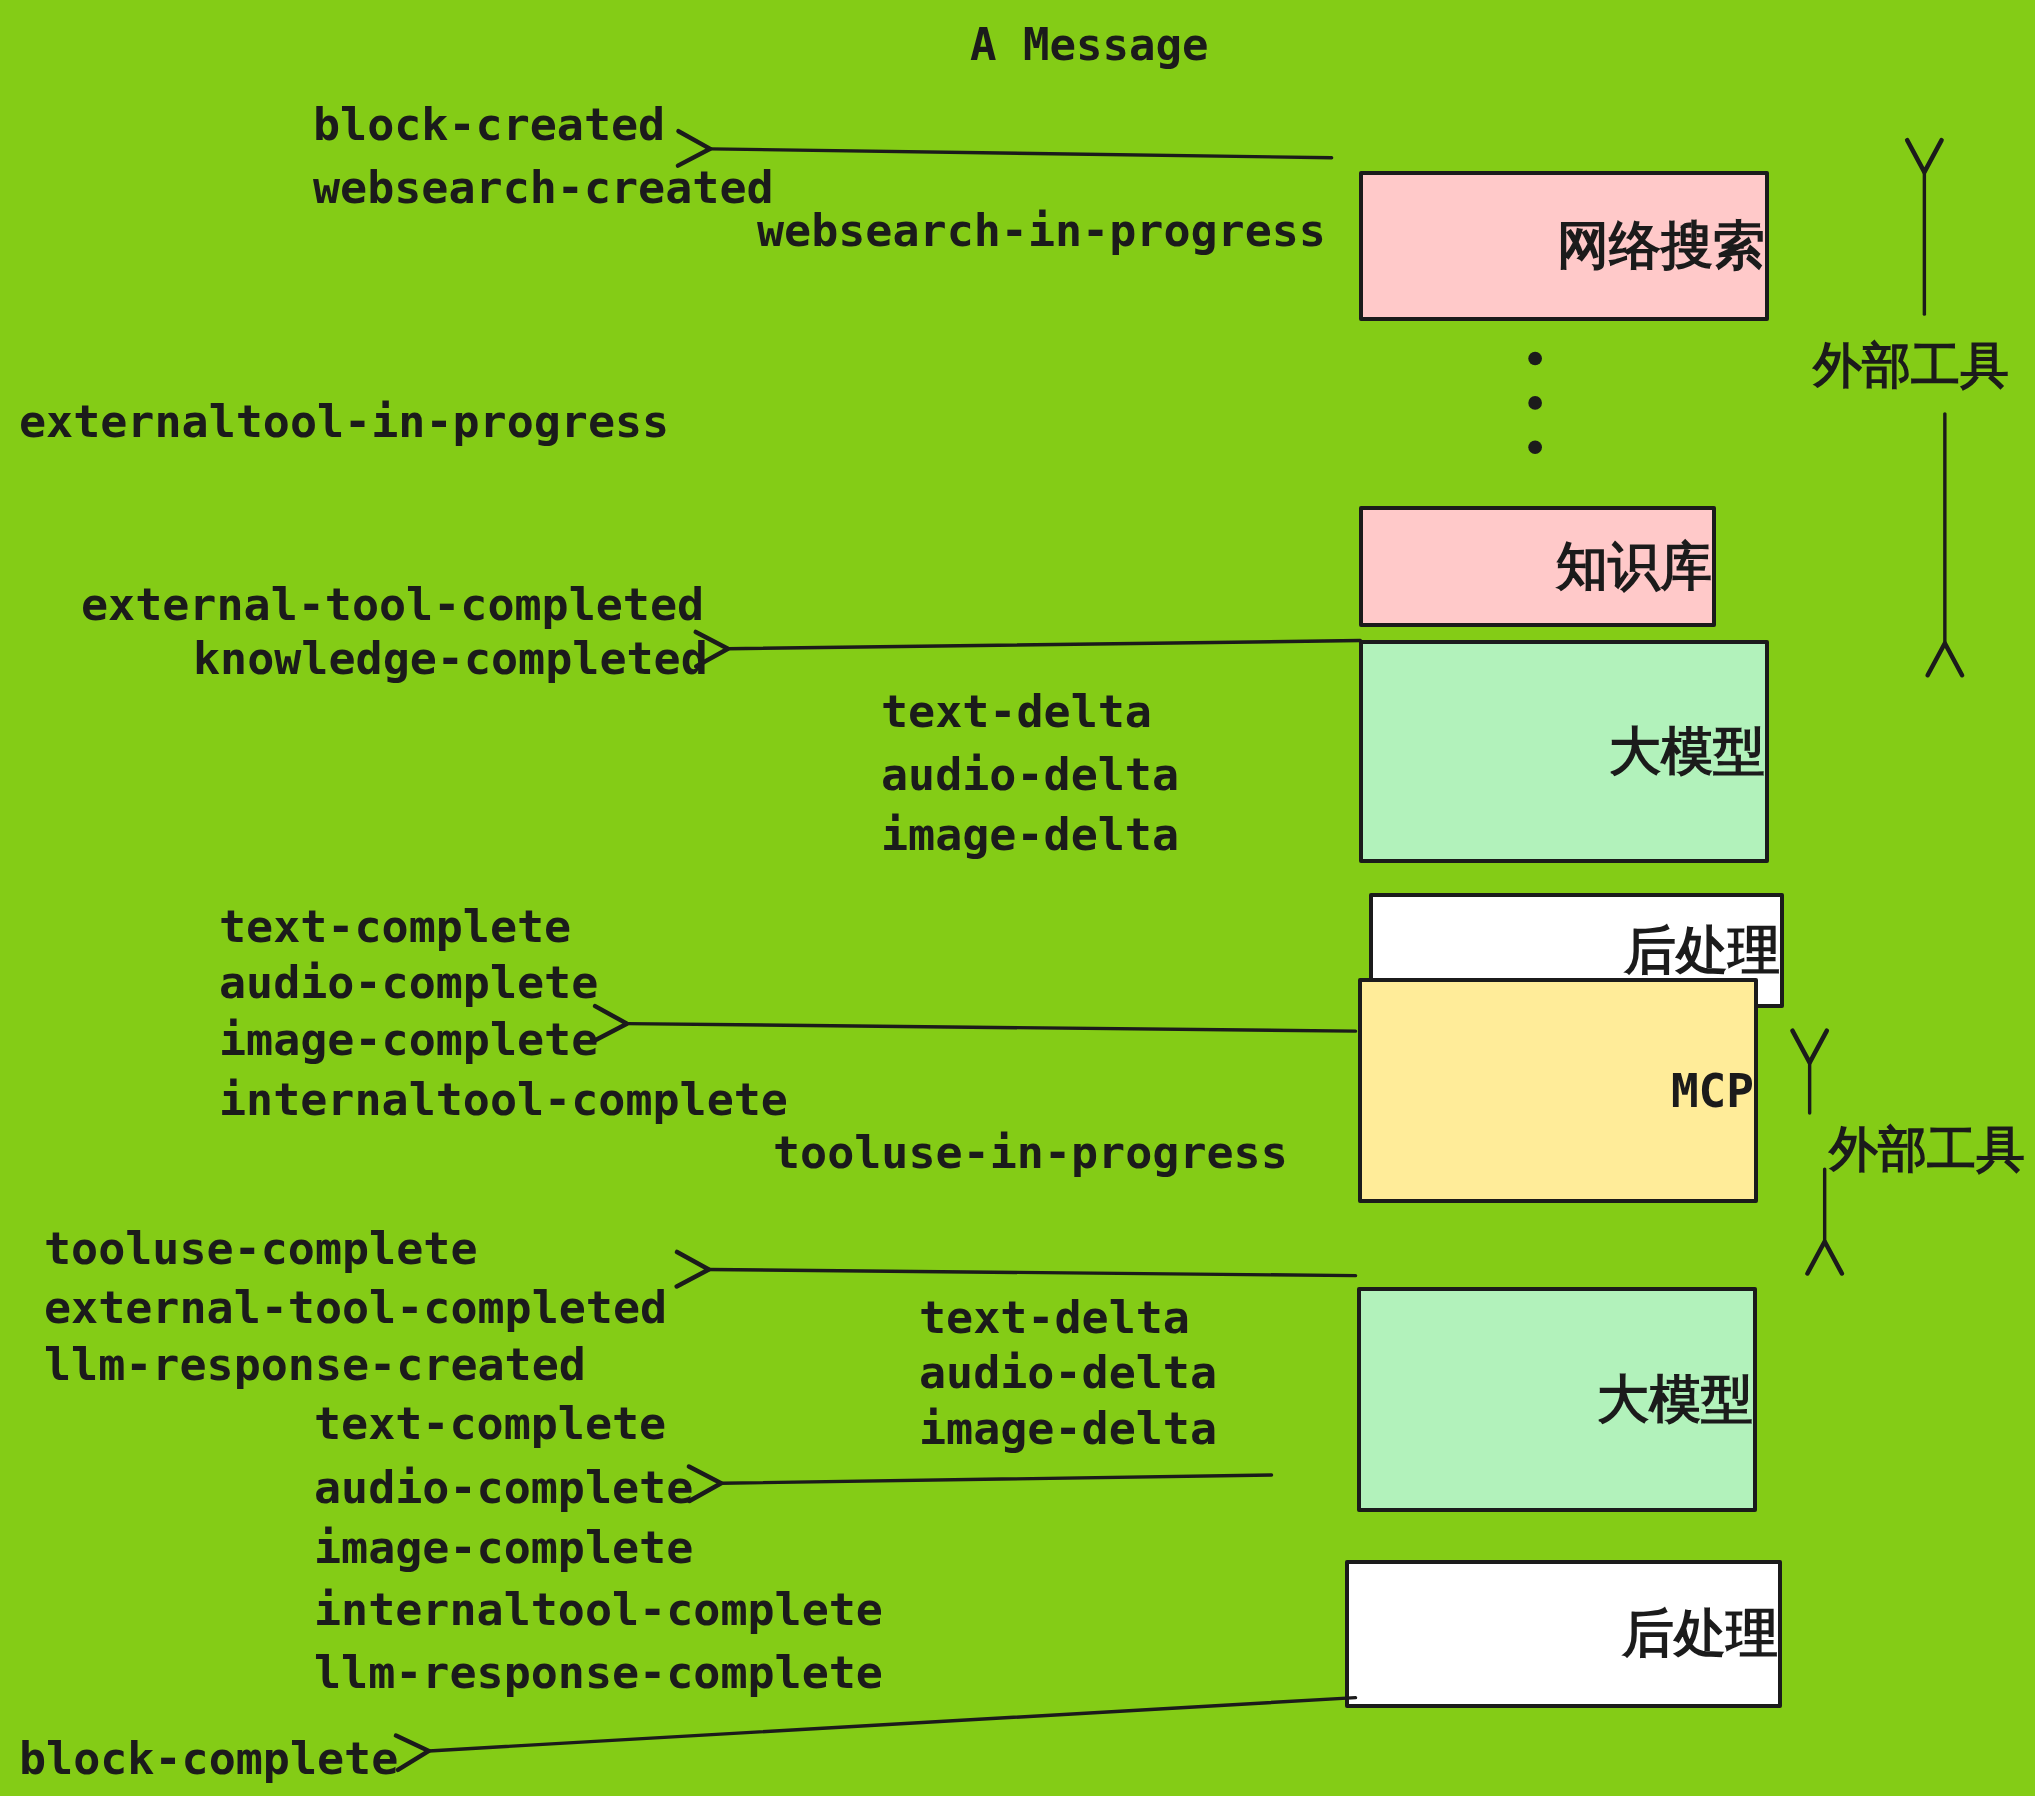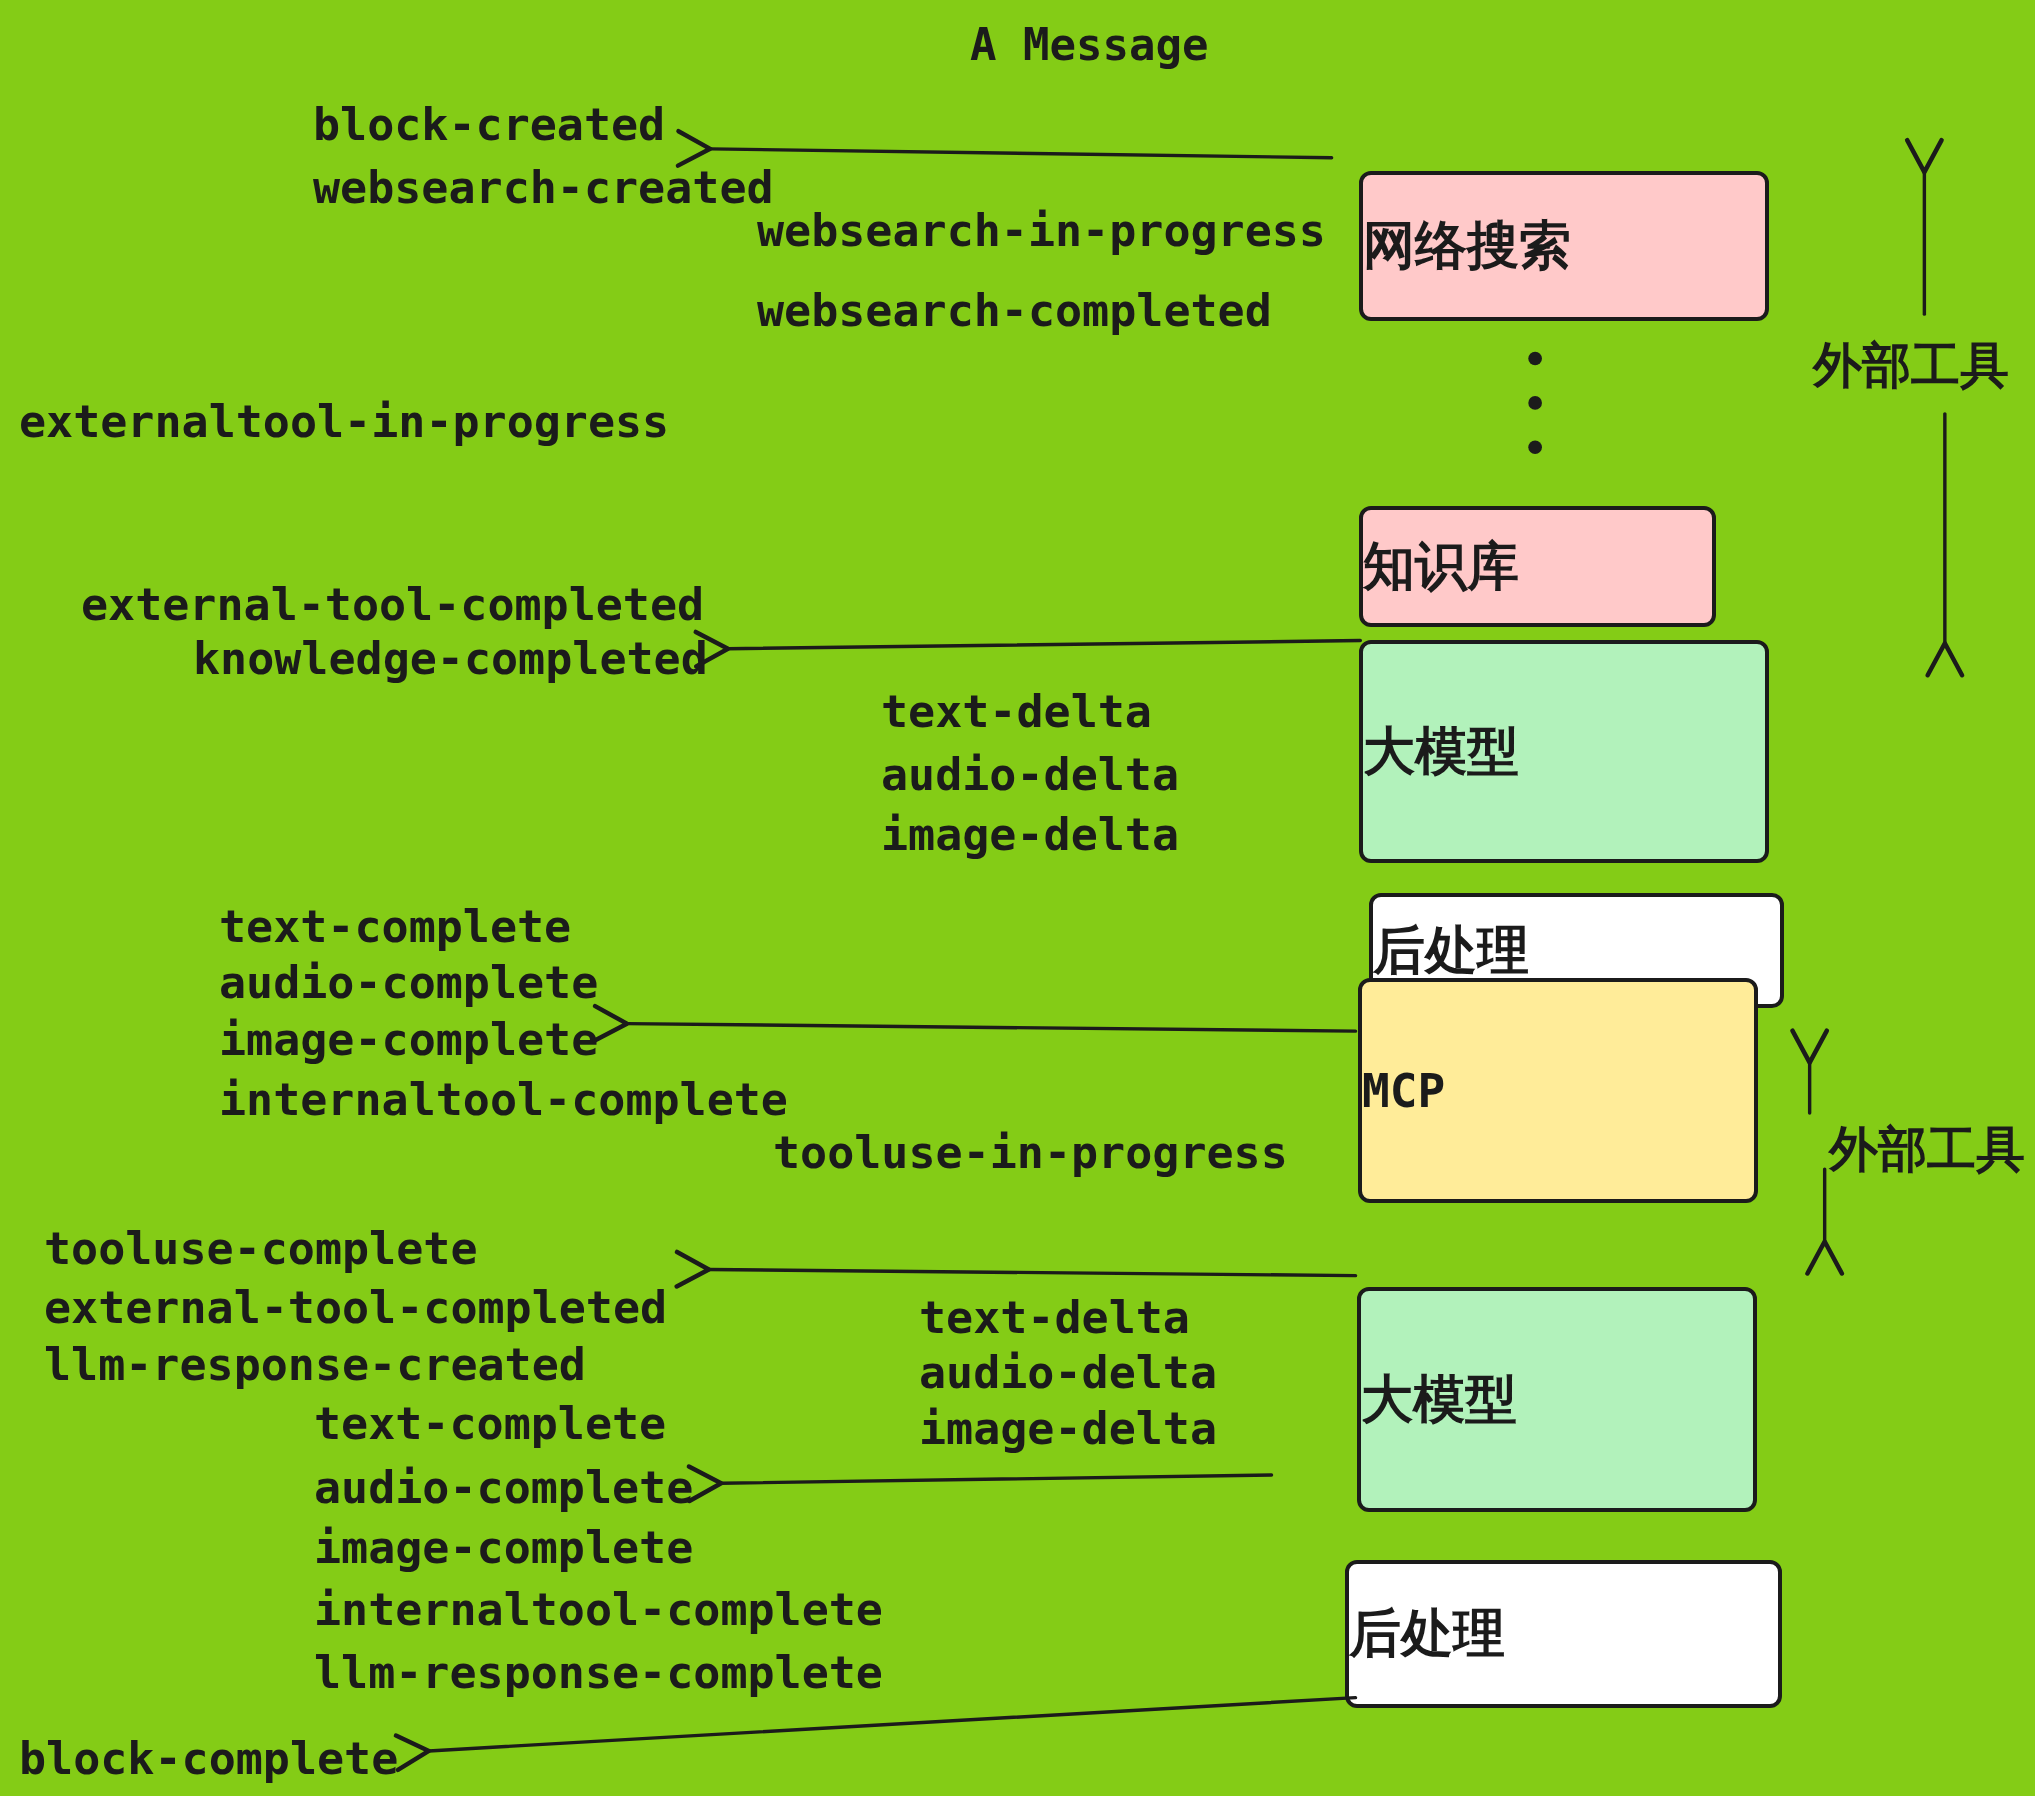--- a/index.html
+++ b/index.html
@@ -25,24 +25,24 @@
     font-family:"DejaVu Sans Mono",monospace;
     font-weight:bold;
     font-size:44px;
     color:#1b1b1b;
     white-space:nowrap;
   }
   .box{
     position:absolute;
     box-sizing:border-box;
     border:4.1px solid #1b1b1b;
-    border-radius:12px;
+    border-radius:2px;
     display:flex;
     align-items:center;
-    justify-content:flex-start;
+    justify-content:flex-end;
   }
   .box .lbl{
     font-family:"Liberation Sans",sans-serif;
     font-weight:bold;
     font-size:52px;
     color:#1b1b1b;
     white-space:nowrap;
   }
   .box .lbl-mono{
     font-family:"DejaVu Sans Mono",monospace;
@@ -68,21 +68,20 @@
 </head>
 <body>
 
 <div id="canvas">
 
   <div class="title" style="left:970px;top:19px">A Message</div>
 
   <div class="ev" style="left:313px;top:101px">block-created</div>
   <div class="ev" style="left:313px;top:164px">websearch-created</div>
   <div class="ev" style="left:757px;top:207px">websearch-in-progress</div>
-  <div class="ev" style="left:757px;top:287px">websearch-completed</div>
   <div class="ev" style="left:19px;top:398px">externaltool-in-progress</div>
   <div class="ev" style="left:81px;top:581px">external-tool-completed</div>
   <div class="ev" style="left:193px;top:635px">knowledge-completed</div>
 
   <div class="ev" style="left:881px;top:688px">text-delta</div>
   <div class="ev" style="left:881px;top:751px">audio-delta</div>
   <div class="ev" style="left:881px;top:811px">image-delta</div>
 
   <div class="ev" style="left:219px;top:903px">text-complete</div>
   <div class="ev" style="left:219px;top:959px">audio-complete</div>

